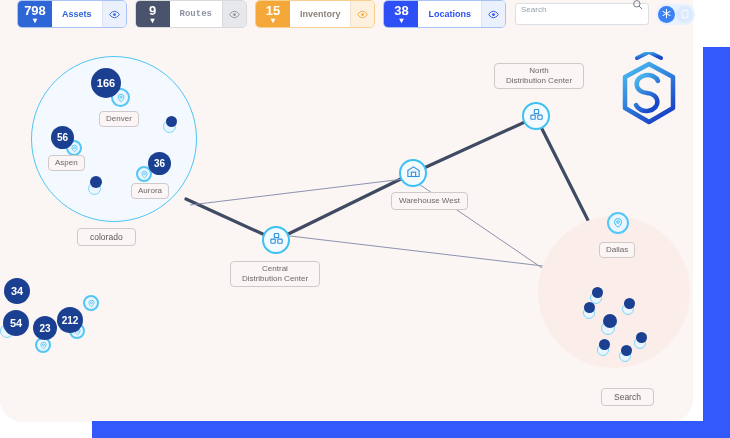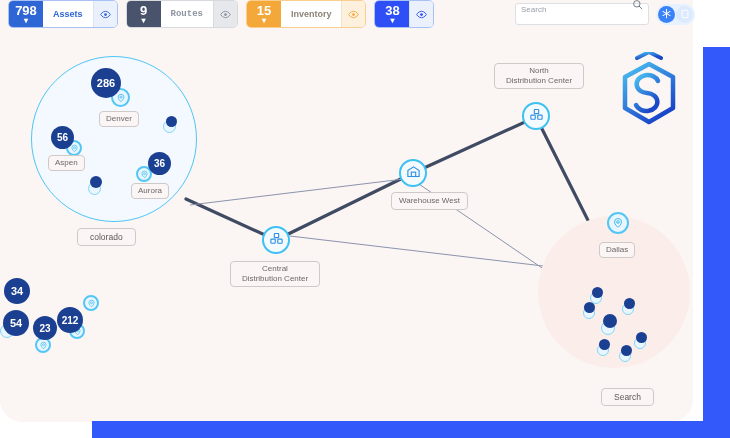--- a/index.html
+++ b/index.html
@@ -18,21 +18,21 @@
     border-radius: 0 0 22px 22px;
     overflow: hidden;
   }
   #map-svg { position: absolute; left: 0; top: 0; }
 
   
   #blue-right { position: absolute; left: 703px; top: 47px; width: 27px; height: 391px; background: #3359fb; }
   #blue-bottom { position: absolute; left: 92px; top: 421px; width: 638px; height: 17px; background: #3359fb; }
 
   
-  #toolbar { position: absolute; left: 8px; top: 0; height: 28px; display: flex; gap: 8px; z-index: 40; }
+  #toolbar { position: absolute; left: 17px; top: 0; height: 28px; display: flex; gap: 8px; z-index: 40; }
   .pill {
     display: flex; align-items: stretch; height: 28px;
     border-radius: 5px; overflow: hidden;
     border: 1px solid transparent;
     background: #ffffff;
   }
   .pill .count {
     min-width: 34px; padding: 0 6px;
     display: flex; flex-direction: column; align-items: center; justify-content: center;
     color: #ffffff; font-size: 13px; font-weight: 700; line-height: 12px;
@@ -160,21 +160,21 @@
         <line x1="597" y1="296" x2="589" y2="310"></line>
         <line x1="597" y1="296" x2="628" y2="306"></line>
         <line x1="628" y1="306" x2="607" y2="324"></line>
         <line x1="607" y1="324" x2="604" y2="344"></line>
         <line x1="589" y1="310" x2="604" y2="344"></line>
         <line x1="607" y1="324" x2="641" y2="337"></line>
         <line x1="607" y1="324" x2="604" y2="344"></line>
       </g>
     </svg>
 
-    <div class="badge dk" style="left:91px;top:68px;width:30px;height:30px;font-size:11px;">286</div>
+    <div class="badge dk" style="left:91px;top:68px;width:30px;height:30px;font-size:11px;">166</div>
     <div class="pin-ring" style="left:111px;top:88px;width:19px;height:19px;">
       <svg width="10" height="10" viewBox="0 0 24 24" fill="none" stroke="#3dbdf2" stroke-width="2">
         <path d="M12 21s7-6.3 7-11a7 7 0 10-14 0c0 4.7 7 11 7 11z"></path>
         <circle cx="12" cy="10" r="2.6"></circle>
       </svg>
     </div>
     <div class="map-label" style="left:99px;top:111px;">Denver</div>
 
     <div class="badge dk" style="left:51px;top:126px;width:23px;height:23px;font-size:10px;">56</div>
     <div class="pin-ring" style="left:66px;top:140px;width:16px;height:16px;">
@@ -355,20 +355,21 @@
           </svg>
         </span>
       </div>
     </div>
 
     <div class="pill locations">
       <div class="count">
         <span>38</span>
         <span class="caret">▾</span>
       </div>
+      <div class="label">Locations</div>
       <div class="eye">
         <span>
           <svg width="11" height="11" viewBox="0 0 24 24" fill="none" stroke="#2e4ff5" stroke-width="2">
             <path d="M1.5 12S5.5 5 12 5s10.5 7 10.5 7-4 7-10.5 7S1.5 12 1.5 12z"></path>
             <circle cx="12" cy="12" r="3" fill="#2e4ff5" stroke="none"></circle>
           </svg>
         </span>
       </div>
     </div>
 

